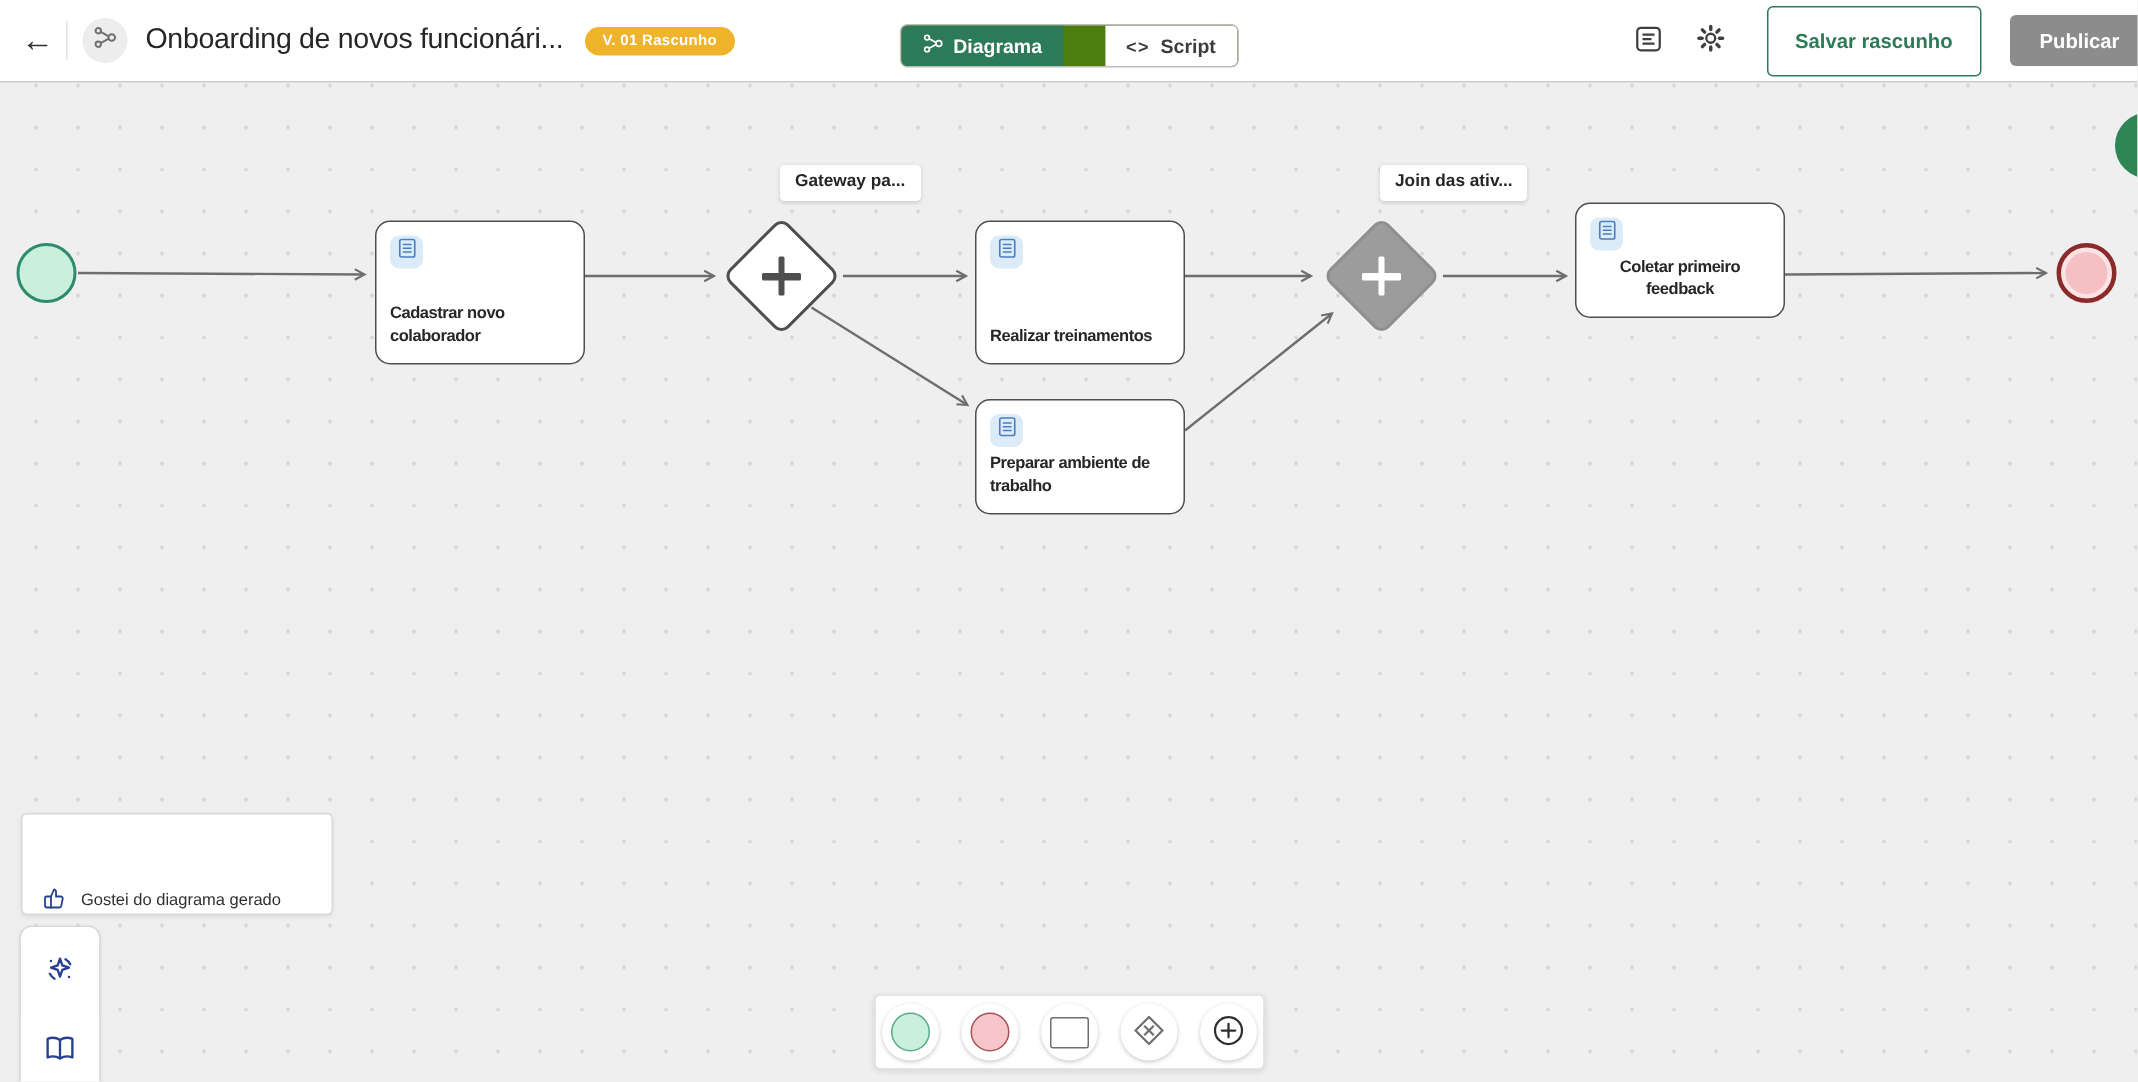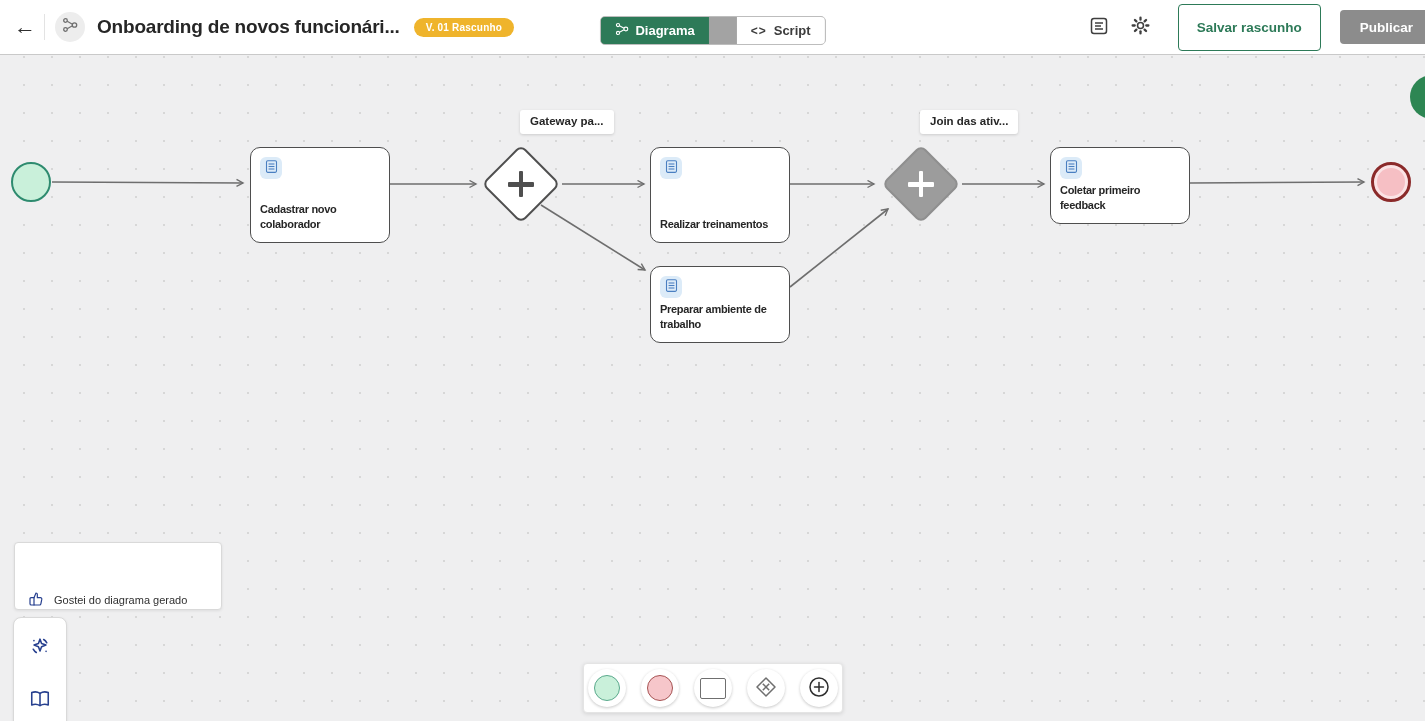--- a/index.html
+++ b/index.html
@@ -18,30 +18,30 @@
   }
   .back-btn {
     width: 34px; height: 34px; display: flex; align-items: center; justify-content: center;
     font-size: 22px; color: #2f2f2f; cursor: pointer; background: none; border: none;
   }
   .hdr-divider { width: 1px; height: 26px; background: #e3e3e3; margin: 0 10px 0 2px; }
   .wf-avatar {
     width: 30px; height: 30px; border-radius: 50%; background: #ededed;
     display: flex; align-items: center; justify-content: center; margin-right: 12px;
   }
-  .page-title { font-size: 19px; font-weight: 700; color: #262626; letter-spacing: -0.2px; }
+  .page-title { font-size: 19px; font-weight: 400; color: #262626; letter-spacing: -0.2px; }
   .version-badge {
     margin-left: 14px; background: #efb42c; color: #ffffff;
     font-size: 10px; font-weight: 700; padding: 4px 12px; border-radius: 11px;
     letter-spacing: 0.2px; white-space: nowrap;
   }
   .tab-toggle {
     position: absolute; left: 50%; top: 16px; transform: translateX(-50%);
     display: flex; height: 29px; border: 1px solid #bdbdbd; border-radius: 5px;
-    overflow: hidden; background: #a3a3a3; gap: 28px;
+    overflow: hidden; background: #4d7c0f; gap: 28px;
   }
   .tab-seg {
     display: flex; align-items: center; gap: 7px; padding: 0 14px;
     font-size: 13px; font-weight: 600; cursor: pointer; border: none; background: #fff; color: #3c3c3c;
   }
   .tab-seg.active { background: #2d7a58; color: #ffffff; }
   .tab-code-glyph { font-size: 12px; font-weight: 700; letter-spacing: 1px; color: #3c3c3c; }
   .hdr-right { margin-left: auto; display: flex; align-items: center; gap: 8px; }
   .icon-btn {
     width: 34px; height: 34px; display: flex; align-items: center; justify-content: center;
@@ -286,21 +286,21 @@
           <rect x="3" y="2" width="12" height="14" rx="1.5"></rect>
           <line x1="5.5" y1="6" x2="12.5" y2="6"></line>
             <line x1="5.5" y1="9" x2="12.5" y2="9"></line>
             <line x1="5.5" y1="12" x2="12.5" y2="12"></line>
         </svg>
       </span>
     </div>
     <div class="task-label">Preparar ambiente de trabalho</div>
   </div>
 
-  <div class="task-node" style="left:1050px; top:92px; height:77px;">
+  <div class="task-node" style="left:1050px; top:80px; height:77px;text-align:center;">
     <div class="task-icon-chip">
       <span>
         <svg width="15" height="15" viewBox="0 0 18 18" fill="none" stroke="#4a7fc1" stroke-width="1.3">
           <rect x="3" y="2" width="12" height="14" rx="1.5"></rect>
           <line x1="5.5" y1="6" x2="12.5" y2="6"></line>
             <line x1="5.5" y1="9" x2="12.5" y2="9"></line>
             <line x1="5.5" y1="12" x2="12.5" y2="12"></line>
         </svg>
       </span>
     </div>

